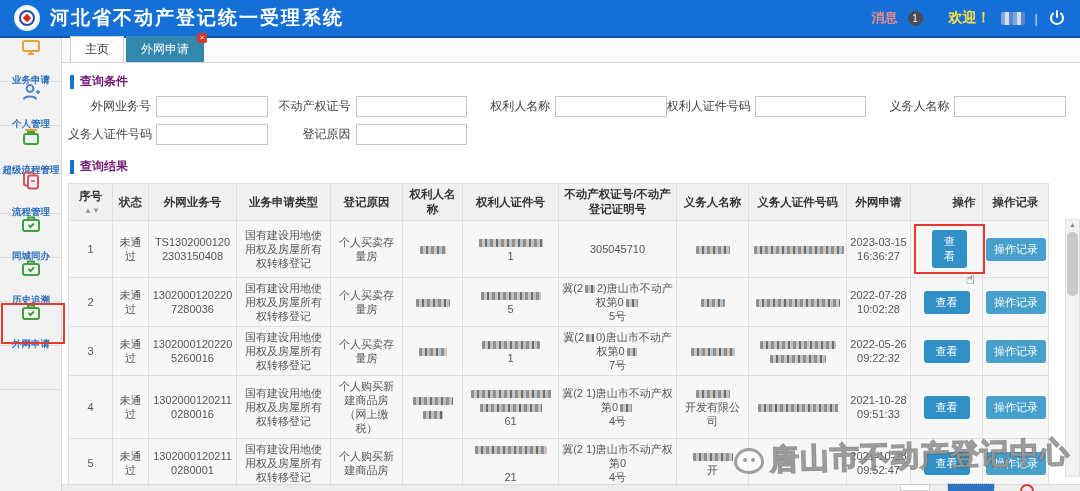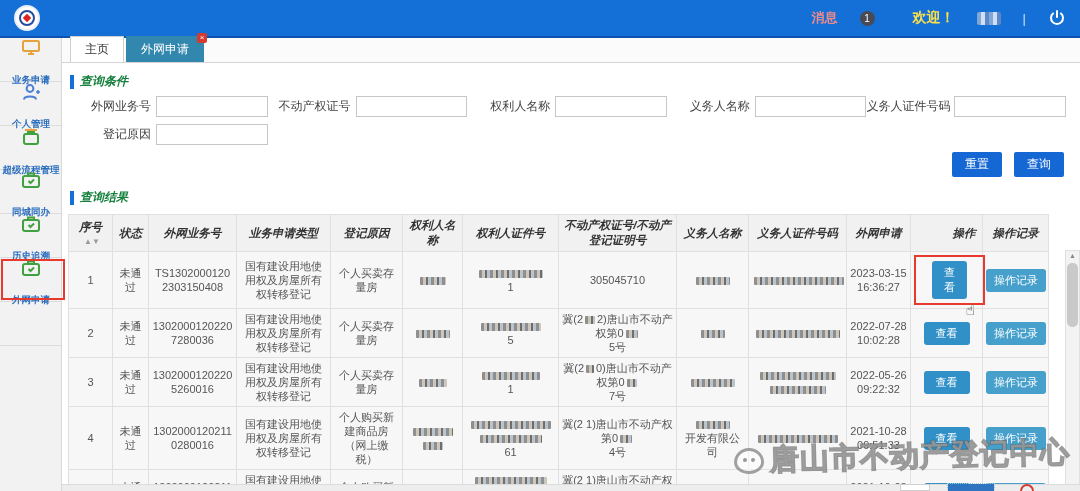--- a/index.html
+++ b/index.html
@@ -10,21 +10,21 @@
 
   
   .topbar { position:relative; height:38px; background:var(--header-blue,#1470d6);
             display:flex; align-items:center; padding:0 14px; border-bottom:2px solid #0c54ad; }
   .logo { width:26px; height:26px; border-radius:50%; background:#fff; border:2px solid #e9eef7;
           margin-right:10px; position:relative; flex:0 0 auto; }
   .logo::before { content:""; position:absolute; inset:3px; border-radius:50%; border:2px solid #274b9f; }
   .logo::after { content:""; position:absolute; left:8px; top:8px; width:6px; height:6px;
                  background:#d22; transform:rotate(45deg); }
   .app-title { color:#fff; font-size:19px; font-weight:bold; letter-spacing:2px; }
-  .topbar-right { margin-left:auto; display:flex; align-items:center; gap:22px; }
+  .topbar-right { margin-left:auto; display:flex; align-items:center; gap:10px; }
   .msg-label { color:#ee8a8a; font-size:13px; font-weight:bold; }
   .msg-badge { width:15px; height:15px; border-radius:50%; background:#4a4a55; color:#fff;
                font-size:10px; display:flex; align-items:center; justify-content:center; }
   .welcome { color:#fde047; font-size:14px; font-weight:bold; margin-left:16px; }
   .user-redact { display:inline-block; width:24px; height:13px; border-radius:2px;
                  background:repeating-linear-gradient(90deg,#7fa8d9 0 4px,#cfe0f4 4px 8px,#5d87c9 8px 12px); }
   .sep { color:#cfe0f4; font-size:13px; }
   .power-icon svg { display:block; }
 
   
@@ -48,38 +48,38 @@
          border-bottom:none; background:#fff; color:#333; cursor:pointer; }
   .tab.active { background:var(--tab-active,#3187ae); color:#fff; border-color:var(--tab-active,#3187ae); }
   .tab .close { position:absolute; top:-4px; right:-4px; width:10px; height:10px; background:#d43a2f;
                 color:#fff; font-size:8px; line-height:10px; text-align:center; border-radius:2px; }
 
   .content { flex:1; padding:4px 0 0 6px; overflow:hidden; position:relative; }
 
   
   .panel-title { display:flex; align-items:center; gap:6px; padding:6px 0 6px 2px; }
   .panel-title .accent { width:4px; height:14px; background:var(--accent-blue,#1470d6); }
-  .panel-title .txt { font-size:12px; font-weight:bold; color:#15803d;font-style:italic; }
+  .panel-title .txt { font-size:12px; font-weight:bold; color:#701a75; }
 
   .query-grid { display:flex; flex-wrap:wrap; padding-right:14px; }
   .q-field { display:flex; align-items:center; width:20%; margin-bottom:7px; }
   .q-field .q-lbl { flex:0 0 auto; width:88px; text-align:right; font-size:12px; color:#444;
                     padding-right:5px; white-space:nowrap; }
   .q-field input { flex:1; height:21px; border:1px solid #c6c6c6; background:#fff;
                    font-size:12px; padding:0 4px; min-width:0; }
   .q-actions { display:flex; justify-content:flex-end; gap:12px; padding:0 16px 6px 0; }
   .btn-primary { background:var(--button-blue,#1567d3); color:#fff; border:none; font-size:12px;
                  padding:4px 13px; border-radius:2px; cursor:pointer; }
 
   
   .table-wrap { margin-top:2px; position:relative; padding-right:16px; }
   table { border-collapse:collapse; table-layout:fixed; width:980px; }
   th,td { border:1px solid #e0e0e0; font-size:11px; text-align:center; vertical-align:middle;
           padding:3px 3px; word-break:break-all; }
-  thead th { background:#f1f1f1; color:#333; font-weight:bold; height:34px; font-size:11.5px;font-style:italic; }
+  thead th { background:#f1f1f1; color:#333; font-weight:bold; height:34px; font-size:11.5px; }
   tbody td { background:#f7f7f7; color:#555; height:45px; line-height:14px; }
   .sort-glyph { color:#9a9a9a; font-size:8px; display:inline-block; margin-left:3px;
                 transform:translateY(-1px); }
   .redact { display:inline-block; height:8px; border-radius:1px; vertical-align:middle;
             margin:1px 2px;
             background:repeating-linear-gradient(90deg,#8f8f8f 0 3px,#cdc6bd 3px 6px,#6e6e6e 6px 8px,#b9c4cc 8px 11px); }
   .btn-view { background:var(--view-btn,#3090c7); color:#fff; border:none; font-size:11px;
               padding:4px 12px; border-radius:3px; cursor:pointer; }
   .btn-record { background:var(--record-btn,#46a0cb); color:#fff; border:none; font-size:11px;
                 padding:4px 8px; border-radius:3px; cursor:pointer; white-space:nowrap; }
@@ -118,20 +118,21 @@
   .footer-strip .red-part { position:absolute; right:46px; bottom:0; width:14px; height:7px;
                   border:2px solid #d43a2f; border-bottom:none; border-radius:7px 7px 0 0; }
 </style>
 </head>
 <body>
 
 <div class="page">
 
   <div class="topbar">
     <div class="logo"></div>
+    <div class="app-title">河北省不动产登记统一受理系统</div>
     <div class="topbar-right">
       <span class="msg-label">消息</span>
       <span class="msg-badge">1</span>
       <span class="welcome">欢迎！</span>
       <span class="user-redact"></span>
       <span class="sep">|</span>
       <span class="power-icon">
         <svg width="18" height="18" viewBox="0 0 18 18">
           <path d="M9 2 v6" stroke="#fff" stroke-width="2" stroke-linecap="round" fill="none"></path>
           <path d="M5 4.5 a6 6 0 1 0 8 0" stroke="#fff" stroke-width="2" stroke-linecap="round" fill="none"></path>
@@ -160,20 +161,28 @@
         </div>
         <div class="side-item">
           <span><svg width="22" height="22" viewBox="0 0 22 22">
               <path d="M5 4 h12 M11 2.5 v3" stroke="#e6a23c" stroke-width="1.8"></path>
               <rect x="4" y="8" width="14" height="10" rx="2" fill="none" stroke="#3fa13f" stroke-width="2"></rect>
               <path d="M8 8 v-2 h6 v2" fill="none" stroke="#3fa13f" stroke-width="2"></path>
             </svg></span>
           <span class="lbl">超级流程管理</span>
         </div>
         <div class="side-item">
+          <span><svg width="20" height="20" viewBox="0 0 20 20">
+              <rect x="3" y="2.5" width="10" height="13" rx="2" fill="none" stroke="#cc5566" stroke-width="2"></rect>
+              <rect x="7" y="5.5" width="10" height="13" rx="2" fill="#f2f2f3" stroke="#cc5566" stroke-width="2"></rect>
+              <path d="M10 11 h4" stroke="#cc5566" stroke-width="1.6"></path>
+            </svg></span>
+          <span class="lbl">流程管理</span>
+        </div>
+        <div class="side-item">
           <span><svg width="22" height="20" viewBox="0 0 22 20">
               <rect x="3" y="6" width="16" height="11" rx="2" fill="none" stroke="#3fa13f" stroke-width="2"></rect>
               <path d="M8 6 v-2.5 h6 v2.5" fill="none" stroke="#3fa13f" stroke-width="2"></path>
               <path d="M8.5 11 l2 2 l3.5-3.5" fill="none" stroke="#3fa13f" stroke-width="2"></path>
             </svg></span>
           <span class="lbl">同城同办</span>
         </div>
         <div class="side-item">
           <span><svg width="22" height="20" viewBox="0 0 22 20">
               <rect x="3" y="6" width="16" height="11" rx="2" fill="none" stroke="#3fa13f" stroke-width="2"></rect>
@@ -214,39 +223,39 @@
               </div>
               <div class="q-field">
                 <span class="q-lbl">不动产权证号</span>
                 <input style="">
               </div>
               <div class="q-field">
                 <span class="q-lbl">权利人名称</span>
                 <input style="">
               </div>
               <div class="q-field">
+                <span class="q-lbl">权利人证件号码</span>
+                <input style="">
+              </div>
+              <div class="q-field">
                 <span class="q-lbl">义务人名称</span>
                 <input style="">
               </div>
               <div class="q-field">
                 <span class="q-lbl">义务人证件号码</span>
                 <input style="">
               </div>
               <div class="q-field">
                 <span class="q-lbl">登记原因</span>
                 <input style="">
               </div>
               <div class="q-field" style="visibility: hidden;"></div>
               <div class="q-field" style="visibility: hidden;"></div>
               <div class="q-field" style="visibility: hidden;"></div>
             </div>
-          <div class="q-actions">
-            <button class="btn-primary">重置</button>
-            <button class="btn-primary">查询</button>
-          </div>
         </div>
 
         <div>
           <div class="panel-title">
             <span class="accent"></span>
             <span class="txt">查询结果</span>
           </div>
           <div class="table-wrap">
             <table>
               <thead id="thead">

